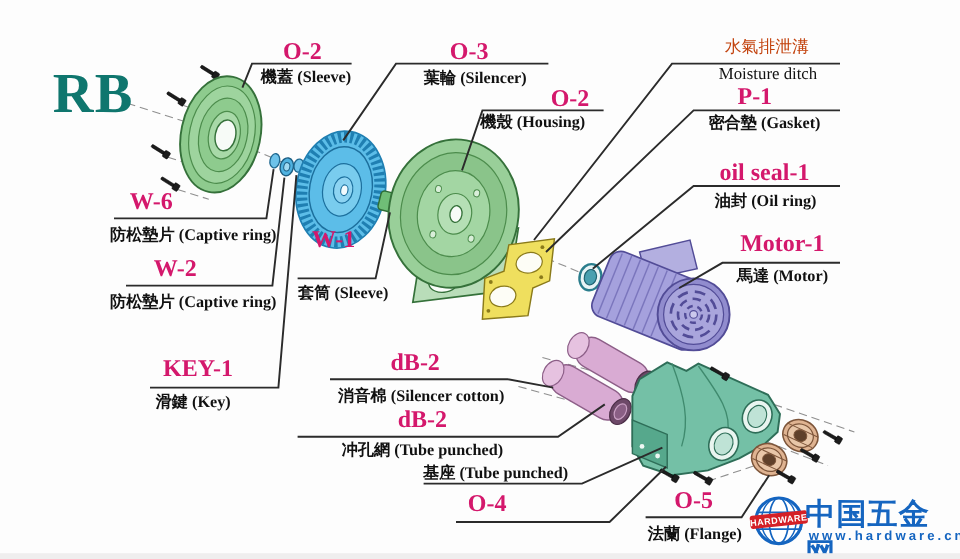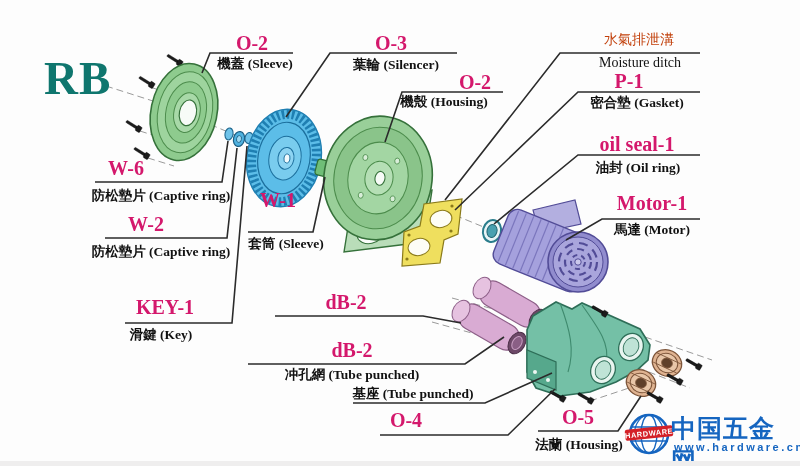--- a/index.html
+++ b/index.html
@@ -280,28 +280,29 @@
   <div class="code" style="left:146px;top:214px">W-2</div>
   <div class="pname" style="left:161px;top:244px">防松墊片 (Captive ring)</div>
 
   <div class="code" style="left:165px;top:297px">KEY-1</div>
   <div class="pname" style="left:161px;top:327px">滑鍵 (Key)</div>
 
   <div class="code" style="left:278px;top:190px">W-1</div>
   <div class="pname" style="left:286px;top:236px">套筒 (Sleeve)</div>
 
   <div class="code" style="left:346px;top:292px">dB-2</div>
+  <div class="pname" style="left:351px;top:322px">消音棉 (Silencer cotton)</div>
 
   <div class="code" style="left:352px;top:340px">dB-2</div>
   <div class="pname" style="left:352px;top:367px">冲孔網 (Tube punched)</div>
 
   <div class="pname" style="left:413px;top:386px">基座 (Tube punched)</div>
 
   <div class="code" style="left:406px;top:410px">O-4</div>
 
   <div class="code" style="left:578px;top:407px">O-5</div>
-  <div class="pname" style="left:579px;top:437px">法蘭 (Housing)</div>
+  <div class="pname" style="left:579px;top:437px">法蘭 (Flange)</div>
 
   <div class="wm wm-name">中国五金网</div>
   <div class="wm wm-url">www.hardware.cn</div>
 
   <div class="bottom-strip"></div>
 </div>
 
 </body></html>

